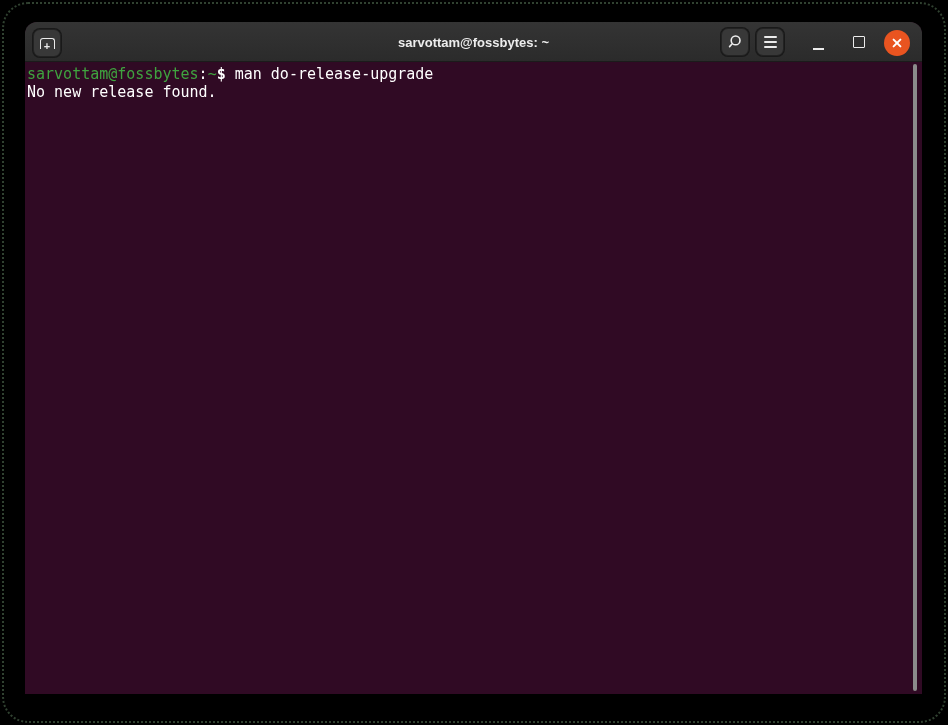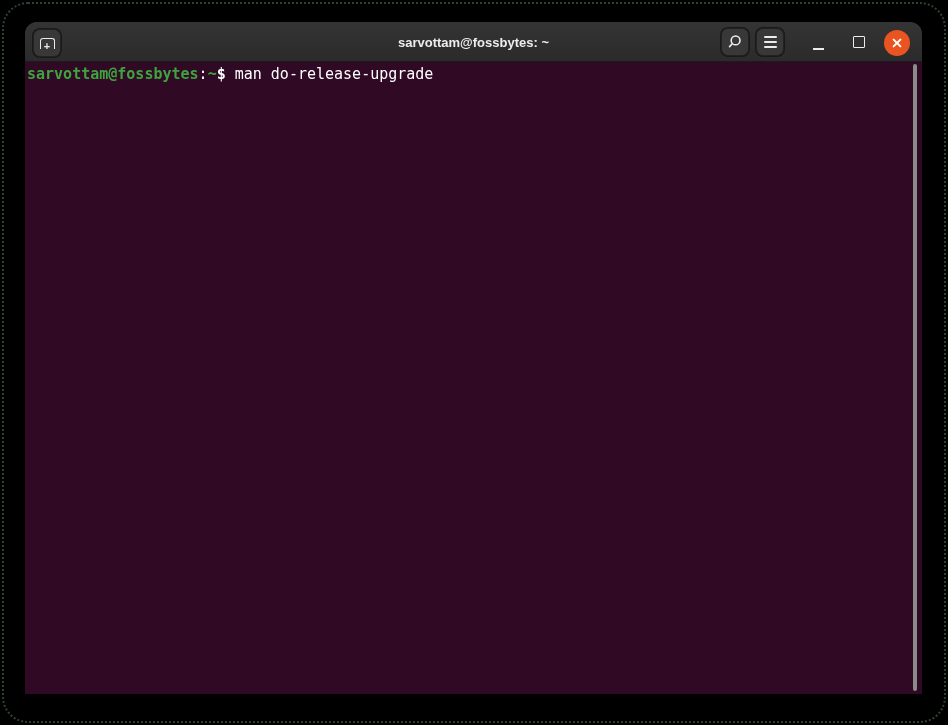--- a/index.html
+++ b/index.html
@@ -133,21 +133,21 @@
     right: 0;
     bottom: 0;
     padding: 3px 0 0 2px;
     font-family: "DejaVu Sans Mono", monospace;
     font-size: 15px;
     line-height: 18.3px;
     color: var(--terminal-text, #FFFFFF);
     cursor: text;
   }
   .line { white-space: pre; }
-  .green { color: var(--prompt-green, #3FA33F); font-weight: bold; }
+  .green { color: var(--prompt-green, #3FA33F); font-weight: normal; }
   .white { color: var(--terminal-text, #FFFFFF); }
   .bold-white { color: var(--terminal-text, #FFFFFF); font-weight: bold; }
   .cursor {
     display: inline-block;
     width: 9px;
     height: 16px;
     margin-top: 1px;
     vertical-align: top;
     background: #EFEFEF;
   }
@@ -211,19 +211,20 @@
     </button>
 
   </div>
 
   <div class="terminal">
 
     <div class="line"><span class="green">sarvottam@fossbytes</span><span class="white">:</span><span class="green">~</span><span class="bold-white">$ </span><span class="white">man do-release-upgrade</span></div>
 
 
 
+    <div class="line"><span class="white">No new release found.</span></div>
 
 
   </div>
 
   <div class="scrollbar-thumb"></div>
 
 </div>
 
 </body></html>

